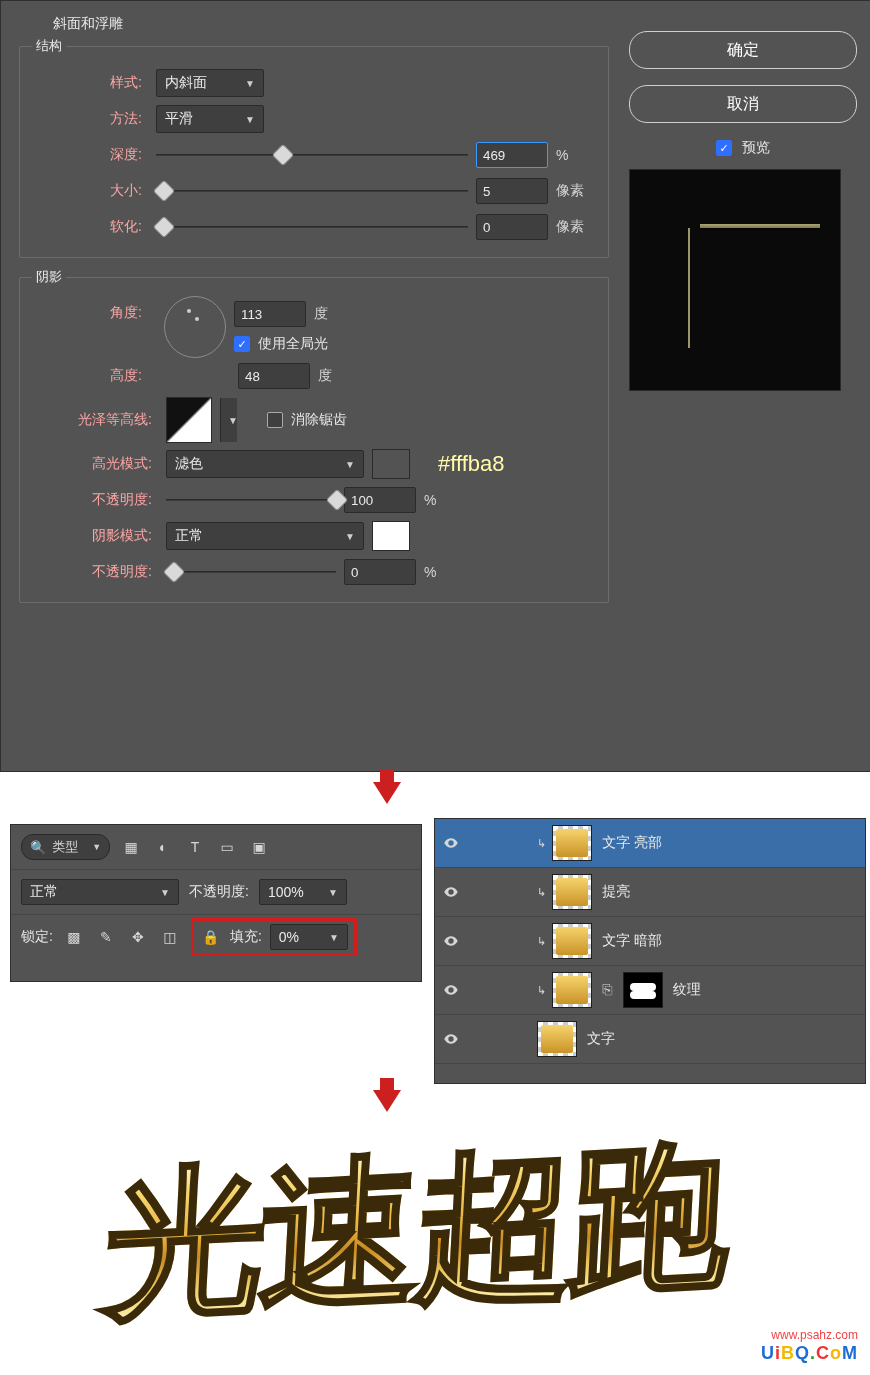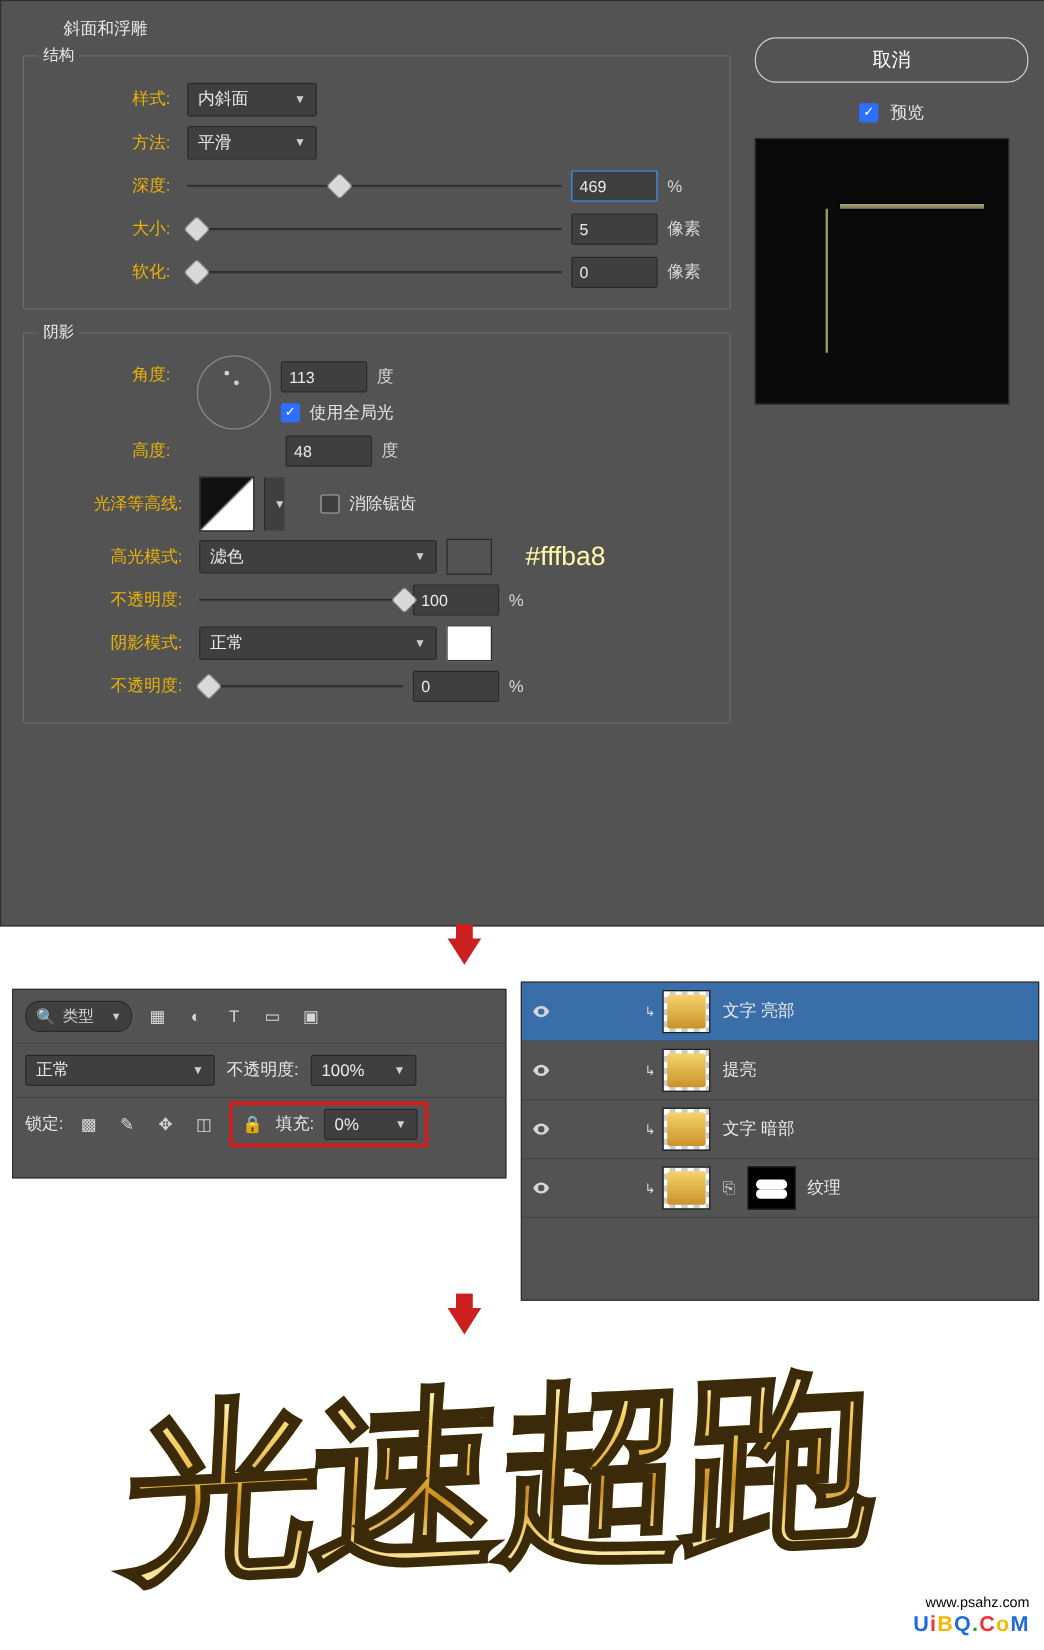--- a/index.html
+++ b/index.html
@@ -3,21 +3,21 @@
 <meta charset="utf-8">
 <style>
 html,body{margin:0;padding:0;background:#fff;font-family:"Microsoft YaHei",Arial,sans-serif;font-size:14px;color:#e6e6e6;}
 .canvas{width:773px;height:1375px;position:relative;background:#fff;}
 .dialog{position:absolute;left:0;top:0;width:870px;height:770px;background:#535353;border:1px solid #2f2f2f;}
 .main{position:absolute;left:18px;top:14px;width:590px;height:740px;}
 fieldset{border:1px solid #6d6d6d;border-radius:2px;padding:10px 12px 12px 12px;margin:0 0 10px 0;}
 legend{padding:0 4px;color:#eaeaea;font-size:13px;}
 .section-title{color:#eaeaea;font-size:14px;margin:0 0 4px 34px;}
 .row{display:flex;align-items:center;height:36px;gap:8px;}
-.lbl{width:110px;text-align:right;color:#eab308;padding-right:6px;}
+.lbl{width:110px;text-align:right;color:#fca5a5;padding-right:6px;}
 .sel{display:flex;align-items:center;justify-content:space-between;background:#3f3f3f;border:1px solid #2a2a2a;border-radius:2px;height:26px;padding:0 8px;color:#eaeaea;min-width:72px;}
 .sel.wide{min-width:180px;}
 .chev{margin-left:8px;color:#cfcfcf;font-size:10px;}
 .slider{flex:1;height:16px;position:relative;}
 .track{position:absolute;top:7px;left:0;right:0;height:2px;background:#3a3a3a;box-shadow:inset 0 1px 0 #2a2a2a;}
 .thumb{position:absolute;top:0;width:14px;height:14px;border-radius:3px;background:#d9d9d9;border:1px solid #888;transform:rotate(45deg);}
 .num{width:58px;height:24px;background:#3f3f3f;border:1px solid #2a2a2a;color:#eaeaea;text-align:left;padding:0 6px;border-radius:2px;}
 .num.focus{border:1px solid #3b9aff;}
 .unit{color:#d6d6d6;width:40px;}
 .radio{width:14px;height:14px;border-radius:50%;border:1px solid #aaa;display:inline-flex;align-items:center;justify-content:center;}
@@ -60,21 +60,21 @@
 .mask-sq{width:38px;height:34px;border:1px solid #1f1f1f;background:#000;position:relative;}
 .mask-sq::after{content:"";position:absolute;top:10px;left:6px;width:26px;height:8px;border-radius:4px;background:#fff;box-shadow:0 8px 0 #fff;}
 .layer-name{color:#eaeaea;}
 .result{position:absolute;left:0;top:1120px;width:870px;height:250px;}
 .gold-text{position:relative;width:830px;height:220px;display:flex;align-items:center;justify-content:center;}
 .glyph{font-family:"STKaiti","KaiTi","Arial Black",sans-serif;font-weight:900;font-size:160px;line-height:1;letter-spacing:-6px;transform:skewX(-6deg) rotate(-3deg);
   background:linear-gradient(180deg,#fff6c9 0%,#f6d56b 20%,#e8b43e 45%,#c98b20 60%,#f1cf6a 80%,#fff3bb 100%);
   -webkit-background-clip:text;background-clip:text;color:transparent;-webkit-text-stroke:3px #3a2a0a;}
 .watermark{position:absolute;right:12px;bottom:6px;font-family:Arial,sans-serif;font-size:18px;letter-spacing:1px;font-weight:700;}
 .watermark .wa{color:#1d6dd6;}.watermark .wb{color:#e33;}.watermark .wc{color:#f3b800;}.watermark .wd{color:#2a9b2a;}
-.watermark2{position:absolute;right:12px;bottom:28px;font-size:12px;color:#000000;}
+.watermark2{position:absolute;right:12px;bottom:28px;font-size:12px;color:#ef4444;}
 .arrow1{position:absolute;left:50%;top:782px;transform:translateX(-50%);width:0;height:0;border-left:14px solid transparent;border-right:14px solid transparent;border-top:22px solid #cc2020;}
 .arrow1::before{content:"";position:absolute;top:-34px;left:-7px;width:14px;height:14px;background:#cc2020;}
 .arrow2{position:absolute;left:50%;top:1090px;transform:translateX(-50%);width:0;height:0;border-left:14px solid transparent;border-right:14px solid transparent;border-top:22px solid #cc2020;}
 .arrow2::before{content:"";position:absolute;top:-34px;left:-7px;width:14px;height:14px;background:#cc2020;}
 </style>
 </head>
 <body>
 
 <div class="canvas">
 
@@ -211,20 +211,23 @@
               <div class="thumb" style="left:0%;"></div>
           </div>
           <input class="num" value="0" style="">
           <span class="unit">%</span>
         </div>
       </fieldset>
     </div>
 
     <div class="side">
       <div class="btn">
+          <span>确定</span>
+        </div>
+      <div class="btn">
           <span>取消</span>
         </div>
       <div class="preview-row">
         <span class="chk checked"></span>
         <span>预览</span>
       </div>
       <div class="preview-box">
         <div class="pv-h"></div>
           <div class="pv-v"></div>
       </div>
@@ -326,20 +329,33 @@
         <div class="layer-body">
           <span class="clip">↳</span>
           <div class="thumb-sq checker">
             <div class="gold-img"></div>
           </div>
           <span class="link">⎘</span>
           <div class="mask-sq"></div>
           <span class="layer-name">纹理</span>
         </div>
       </div>
+      <div class="layer-row">
+        <div class="eye">
+          <svg viewBox="0 0 24 24">
+            <path d="M12 5c-7 0-10 7-10 7s3 7 10 7 10-7 10-7-3-7-10-7zm0 11a4 4 0 110-8 4 4 0 010 8z"></path>
+          </svg>
+        </div>
+        <div class="layer-body">
+          <div class="thumb-sq checker">
+            <div class="gold-img"></div>
+          </div>
+          <span class="layer-name">文字</span>
+        </div>
+      </div>
     </div>
 
   <div class="arrow2"></div>
 
   <div class="result">
     <div class="gold-text">
       <span class="glyph">光速超跑</span>
     </div>
     <div class="watermark2">www.psahz.com</div>
     <div class="watermark">

